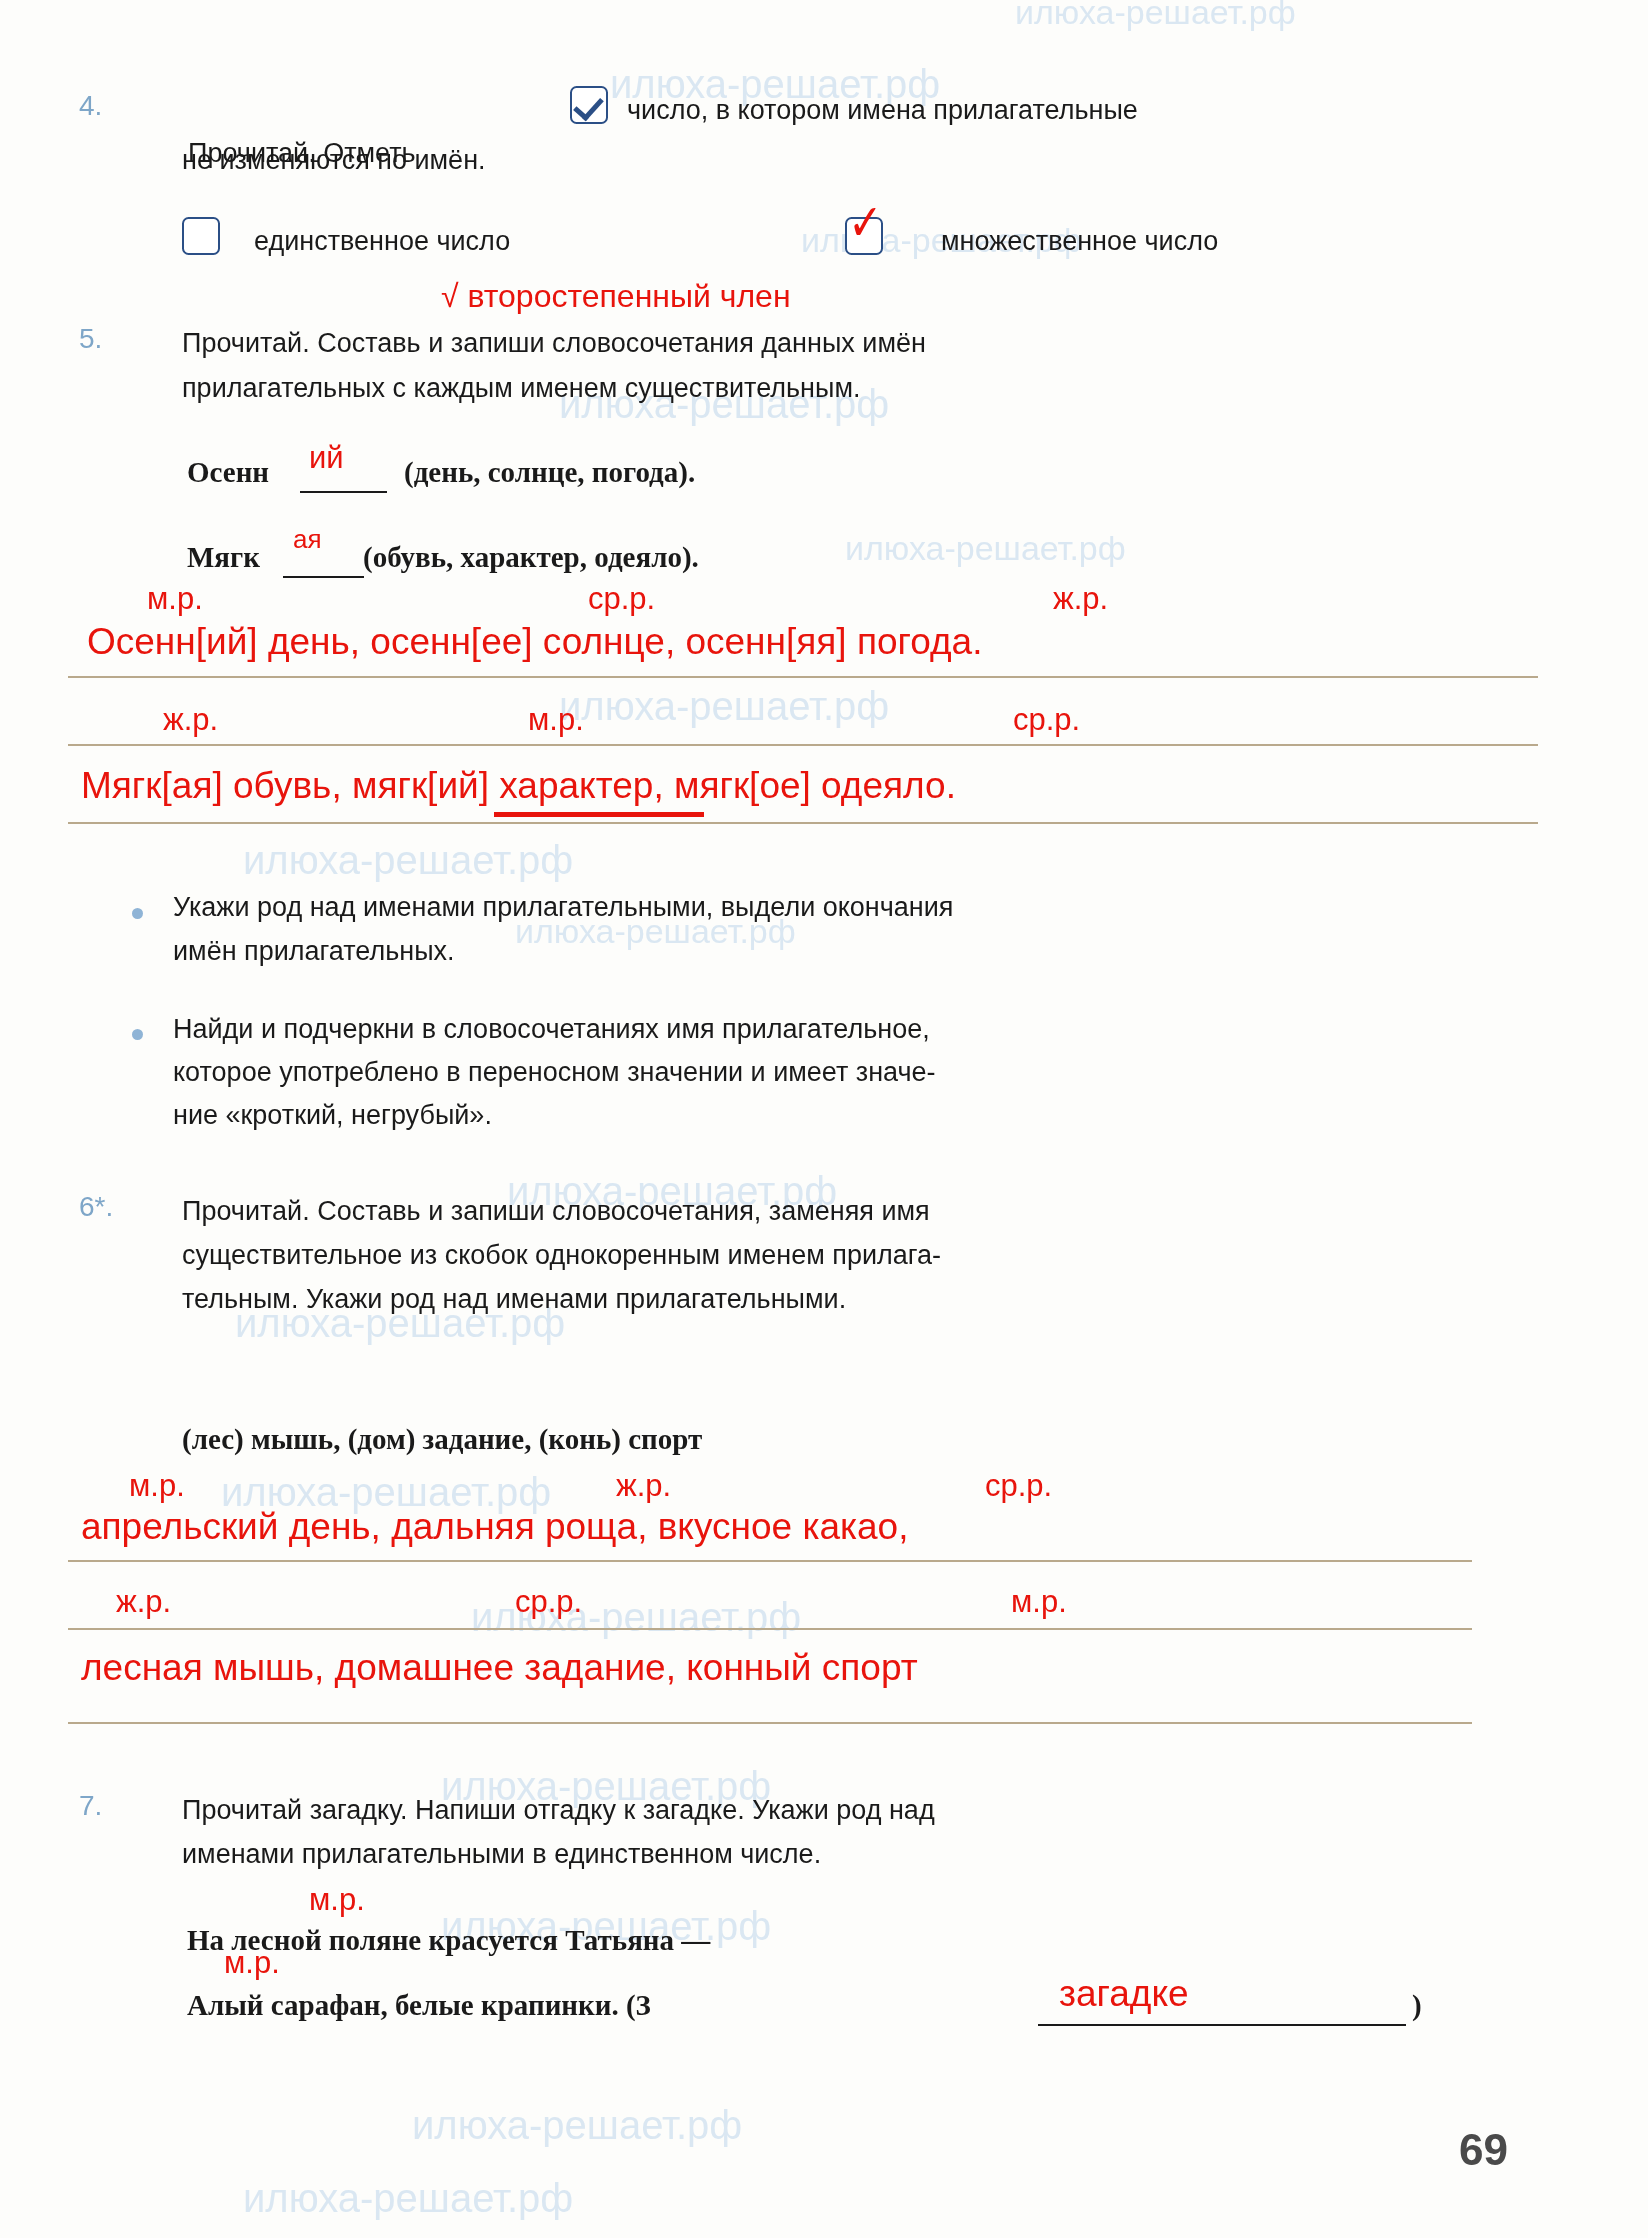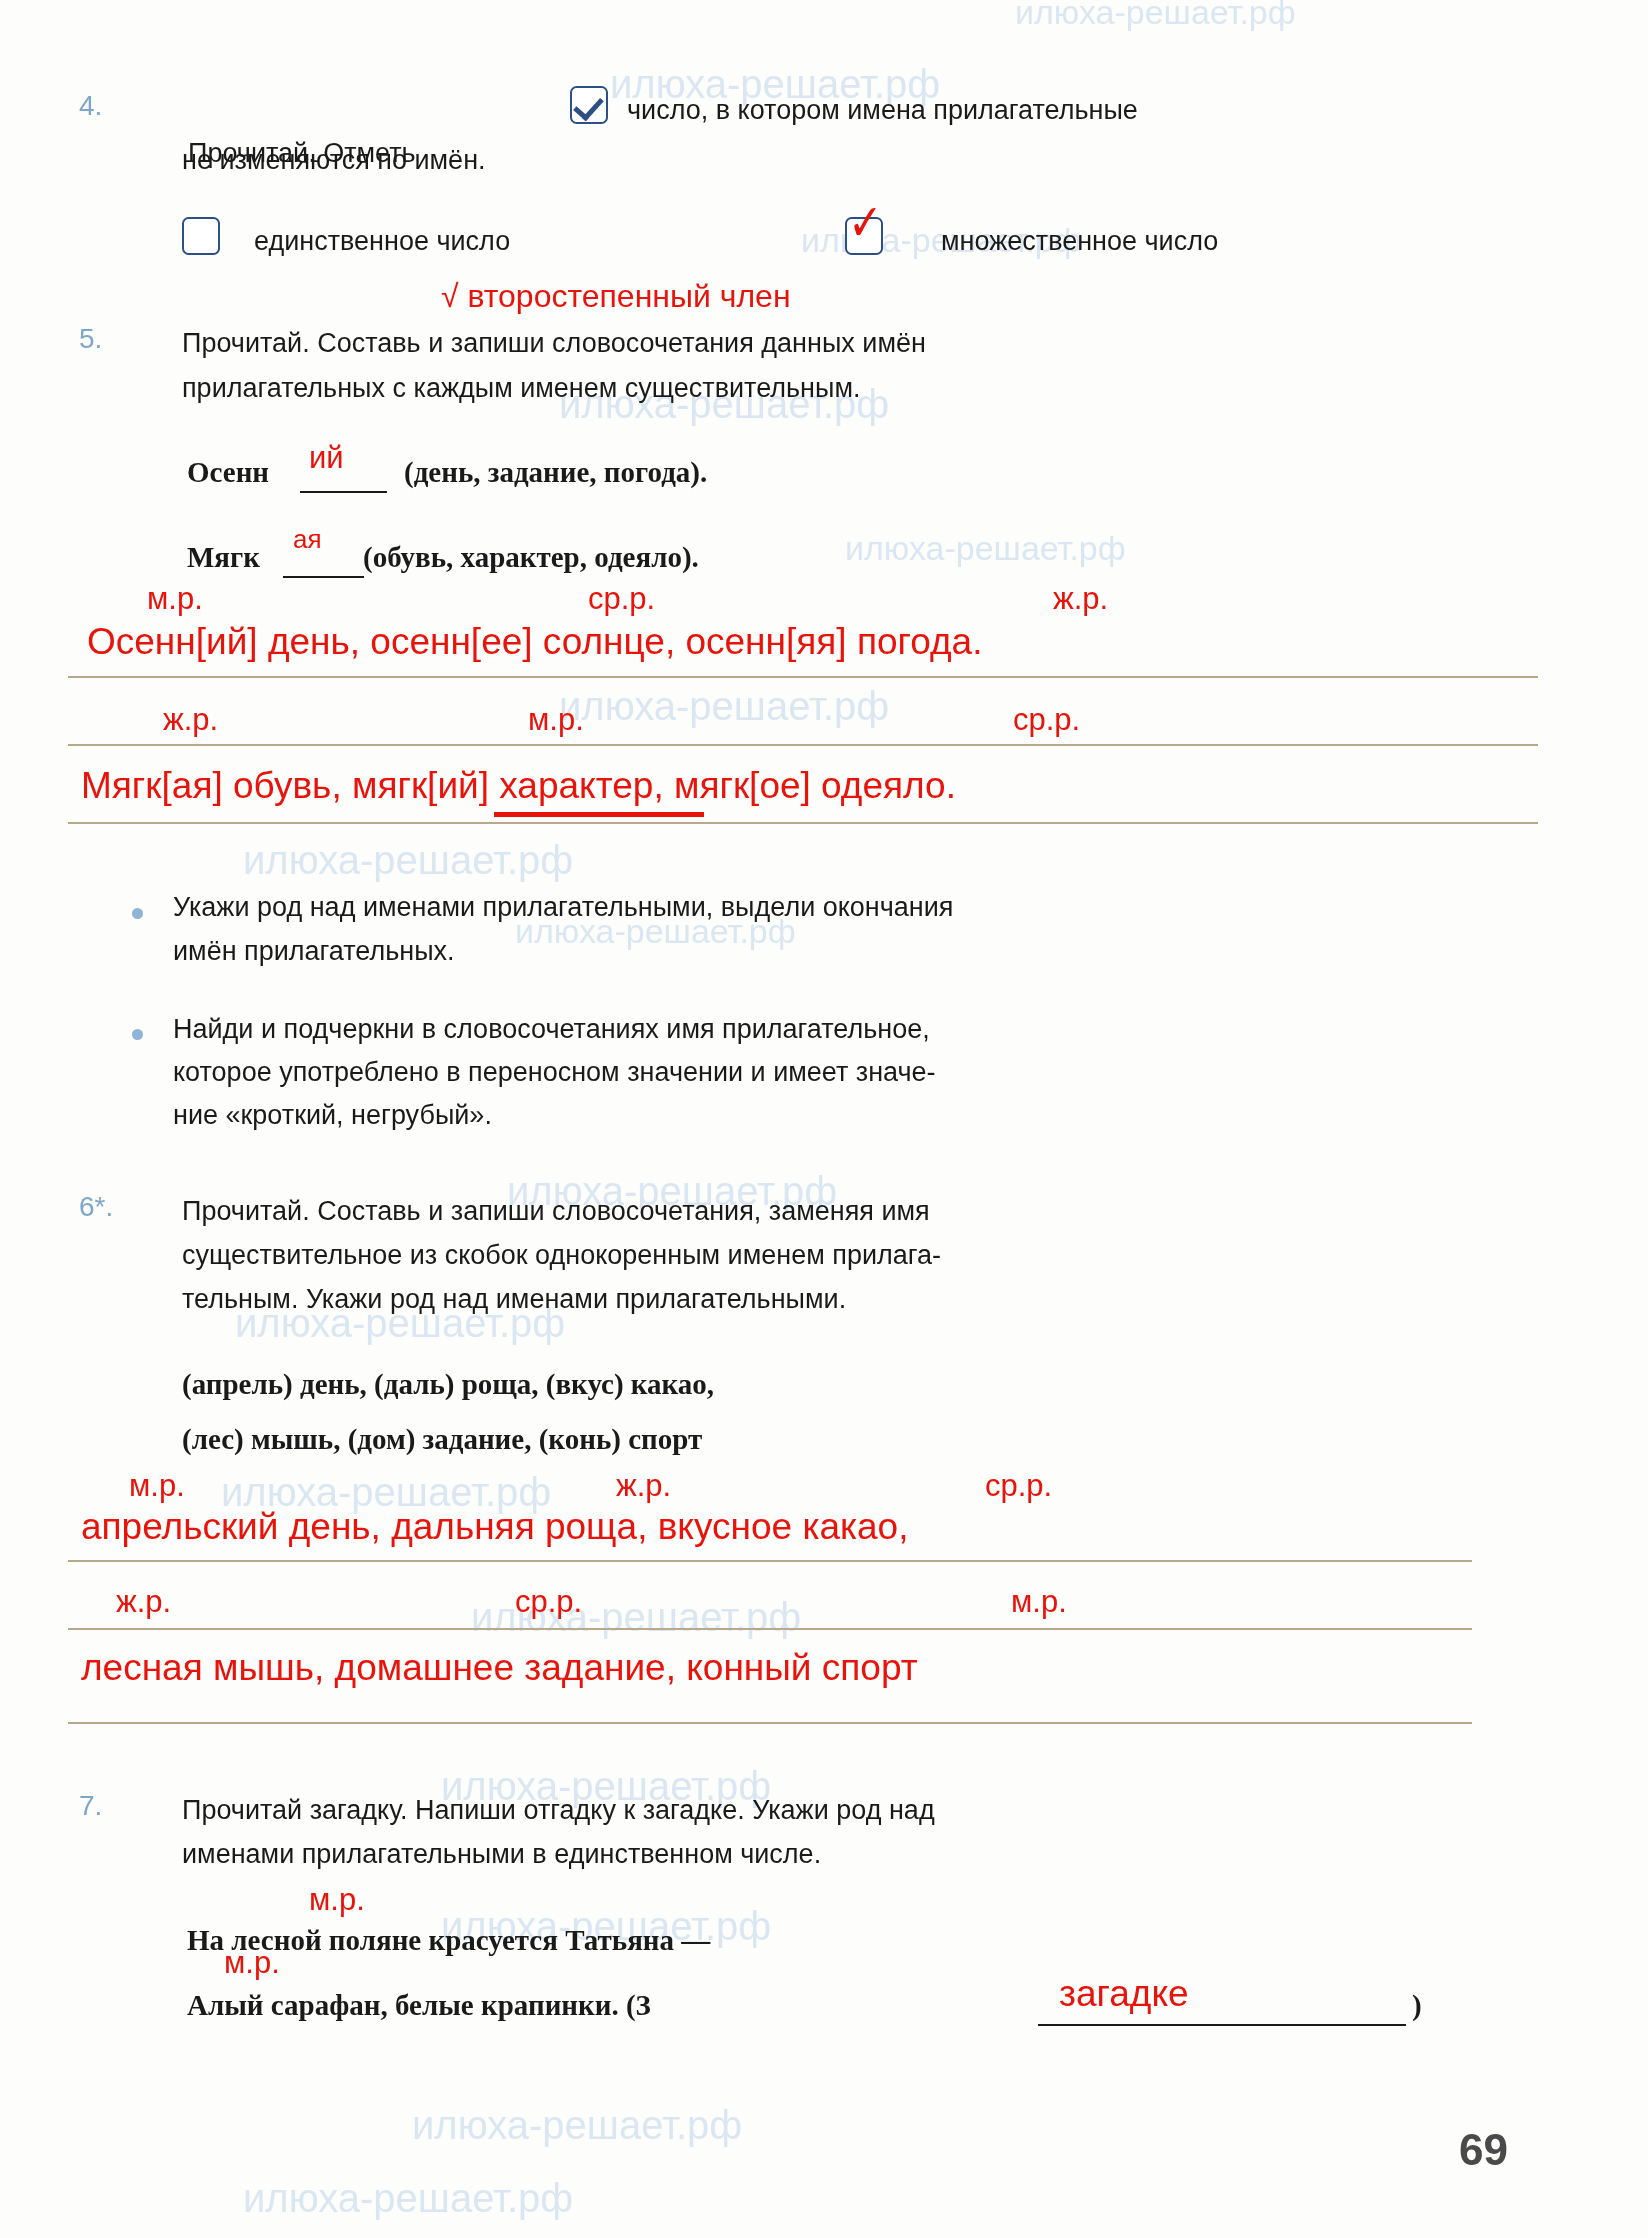--- a/index.html
+++ b/index.html
@@ -155,21 +155,21 @@
 
   <div class="ans" style="left:441px; top:278px;">√ второстепенный член</div>
 
   <div class="num" style="left:79px; top:323px;">5.</div>
   <div class="txt" style="left:182px; top:323px;">Прочитай. Составь и запиши словосочетания данных имён</div>
   <div class="txt" style="left:182px; top:368px;">прилагательных с каждым именем существительным.</div>
 
   <div class="txt serif" style="left:187px; top:452px;">Осенн</div>
   <div class="blank" style="left:300px; top:491px; width:87px;"></div>
   <div class="ans-sm" style="left:309px; top:440px; font-size:31px;">ий</div>
-  <div class="txt serif" style="left:404px; top:452px;">(день, задание, погода).</div>
+  <div class="txt serif" style="left:404px; top:452px;">(день, солнце, погода).</div>
 
   <div class="txt serif" style="left:187px; top:537px;">Мягк</div>
   <div class="blank" style="left:283px; top:576px; width:81px;"></div>
   <div class="ans-sm" style="left:293px; top:524px; font-size:26px;">ая</div>
   <div class="txt serif" style="left:363px; top:537px;">(обувь, характер, одеяло).</div>
 
   <div class="ans-sm" style="left:147px; top:581px; font-size:31px;">м.р.</div>
   <div class="ans-sm" style="left:588px; top:581px; font-size:31px;">ср.р.</div>
   <div class="ans-sm" style="left:1053px; top:581px; font-size:31px;">ж.р.</div>
   <div class="ans" style="left:87px; top:621px; font-size:37px;">Осенн[ий] день, осенн[ее] солнце, осенн[яя] погода.</div>
@@ -190,21 +190,20 @@
   <div class="bullet" style="left:132px; top:1029px;"></div>
   <div class="txt" style="left:173px; top:1009px;">Найди и подчеркни в словосочетаниях имя прилагательное,</div>
   <div class="txt" style="left:173px; top:1052px;">которое употреблено в переносном значении и имеет значе-</div>
   <div class="txt" style="left:173px; top:1095px;">ние «кроткий, негрубый».</div>
 
   <div class="num" style="left:79px; top:1191px;">6*.</div>
   <div class="txt" style="left:182px; top:1191px;">Прочитай. Составь и запиши словосочетания, заменяя имя</div>
   <div class="txt" style="left:182px; top:1235px;">существительное из скобок однокоренным именем прилага-</div>
   <div class="txt" style="left:182px; top:1279px;">тельным. Укажи род над именами прилагательными.</div>
 
-  <div class="txt serif" style="left:182px; top:1364px;">(апрель) день, (даль) роща, (вкус) какао,</div>
   <div class="txt serif" style="left:182px; top:1419px;">(лес) мышь, (дом) задание, (конь) спорт</div>
 
   <div class="ans-sm" style="left:129px; top:1468px; font-size:31px;">м.р.</div>
   <div class="ans-sm" style="left:616px; top:1468px; font-size:31px;">ж.р.</div>
   <div class="ans-sm" style="left:985px; top:1468px; font-size:31px;">ср.р.</div>
   <div class="ans" style="left:81px; top:1506px; font-size:37px;">апрельский день, дальняя роща, вкусное какао,</div>
   <div class="rule" style="left:68px; top:1560px; width:1404px;"></div>
 
   <div class="ans-sm" style="left:116px; top:1584px; font-size:31px;">ж.р.</div>
   <div class="ans-sm" style="left:515px; top:1584px; font-size:31px;">ср.р.</div>

